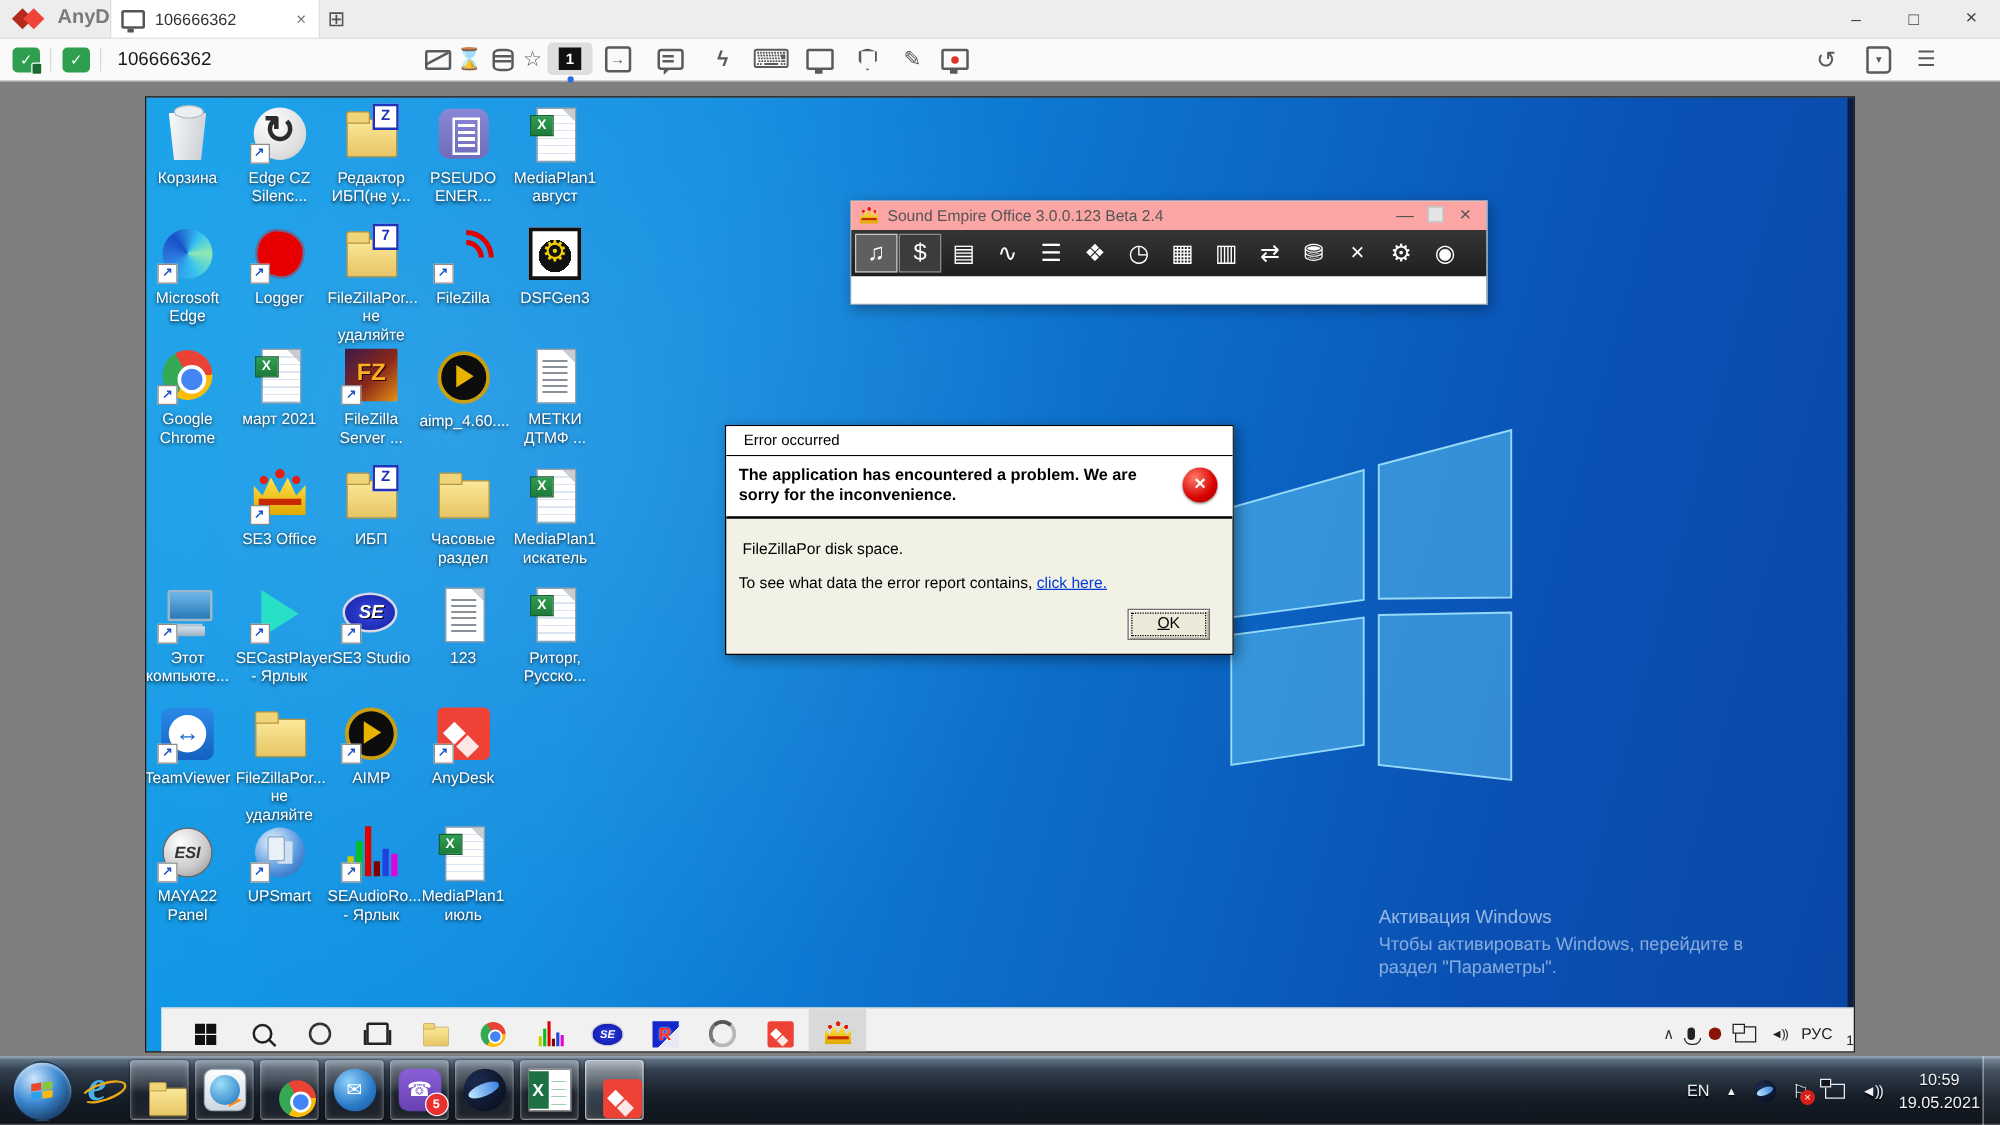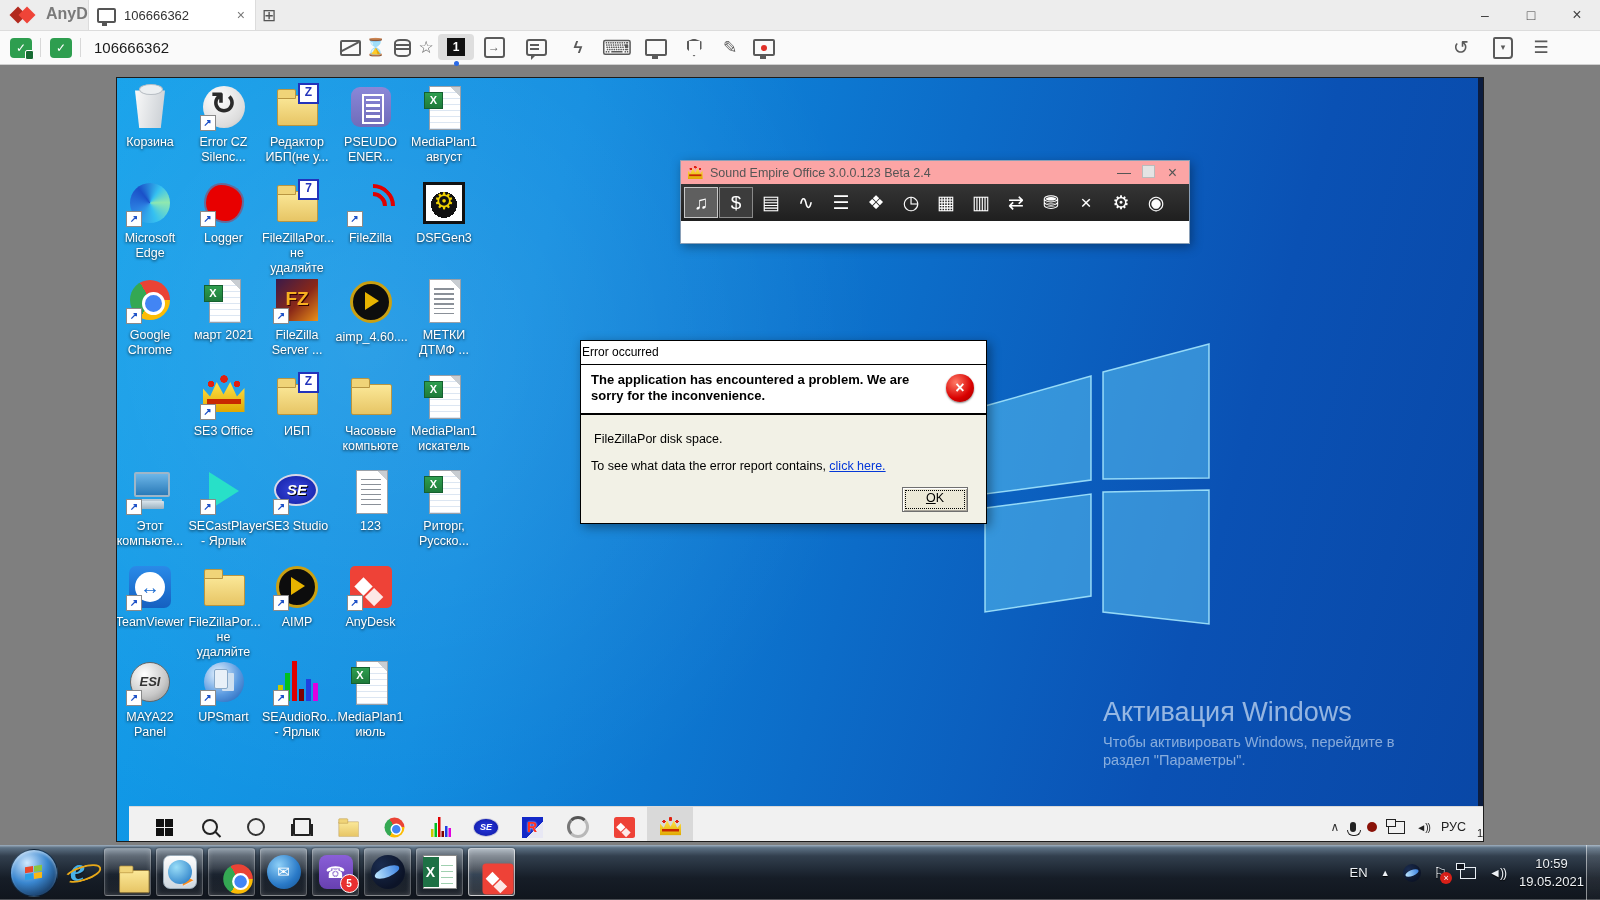--- a/index.html
+++ b/index.html
@@ -116,32 +116,32 @@
   .se-ctl{position:absolute;top:4px;font-size:14px;color:#555;line-height:15px;}
   .se-max{width:11px;height:11px;background:#e4e4e4;border:1px solid #bbb;}
   #se-toolbar{height:37px;background:linear-gradient(#353535,#1f1f1f);display:flex;align-items:center;gap:1px;padding:0 3px;}
   .se-btn{width:34px;height:31px;display:flex;align-items:center;justify-content:center;color:#fff;font-size:19px;}
   .se-btn.boxed{border:1px solid #8a8a8a;background:#3c3c3c;box-sizing:border-box;}
   .se-btn.pressed{background:#5f5f5f;border-color:#c8c8c8;}
   #se-status{height:22px;background:#000;border:1px solid #6a6a6a;border-top:none;color:#fff;font-size:15px;line-height:21px;padding-left:6px;box-sizing:border-box;}
 
   
   #err{position:absolute;left:463px;top:262px;width:407px;height:184px;background:#f2f1e6;border:1px solid #000;box-shadow:3px 3px 10px rgba(0,0,0,.4);z-index:6;box-sizing:border-box;font-size:12.5px;color:#000;}
-  #err-title{height:23px;background:#fff;border-bottom:1px solid #000;line-height:23px;padding-left:1px;font-size:12px;}
+  #err-title{height:23px;background:#fff;border-bottom:1px solid #000;line-height:23px;padding-left:14px;font-size:12px;}
   #err-band{background:#fff;border-bottom:2px solid #000;padding:7px 58px 8px 10px;font-weight:bold;font-size:13px;line-height:1.25;position:relative;min-height:33px;}
   #err-x{position:absolute;right:12px;top:9px;width:28px;height:28px;border-radius:50%;background:radial-gradient(circle at 35% 30%,#ff7a66,#d80000 60%,#9c0000);color:#fff;font-weight:bold;font-size:16px;text-align:center;line-height:28px;box-shadow:0 1px 2px rgba(0,0,0,.5);}
   #err-msg{margin:17px 0 0 13px;}
   #err-report{margin:13px 0 0 10px;}
   .err-link{color:#0538d8;text-decoration:underline;}
   #err-ok{position:absolute;right:18px;bottom:11px;width:64px;height:23px;background:#ece9d8;border:1px solid #707070;box-shadow:inset 1px 1px 0 #fff,inset -1px -1px 0 #a8a49a;outline:1px dotted #000;outline-offset:-4px;text-align:center;line-height:21px;font-size:12.5px;}
   #err-ok::first-letter{text-decoration:underline;}
 
   
   #activation{position:absolute;left:986px;top:619px;z-index:2;}
-  #act-title{font-size:27px;color:rgba(235,245,255,.62);}
+  #act-title{font-size:15px;color:rgba(235,245,255,.62);margin-top:28px;}
   #act-body{margin-top:5px;font-size:14.5px;line-height:1.25;color:rgba(225,238,250,.58);}
 
   
   #rtb{position:absolute;left:12px;top:728px;width:1476px;height:40px;background:#f1f1f1;border-top:1px solid #d9d9d9;z-index:4;}
   #rtb-items{position:absolute;left:12px;top:0;height:40px;display:flex;}
   .rtb-it{width:46px;height:40px;display:flex;align-items:center;justify-content:center;position:relative;}
   .rtb-it.active{background:#d9d9d9;}
   .mt-start{width:17px;height:17px;background-repeat:no-repeat;background-image:linear-gradient(#111,#111),linear-gradient(#111,#111),linear-gradient(#111,#111),linear-gradient(#111,#111);background-position:0 0,9px 0,0 9px,9px 9px;background-size:8px 8px;}
   .mt-search{position:relative;width:12px;height:12px;border:2px solid #222;border-radius:50%;}
   .mt-search::after{content:"";position:absolute;width:2px;height:7px;background:#222;right:-3px;bottom:-5px;transform:rotate(-45deg);}
@@ -289,21 +289,21 @@
 
     <div id="desk-icons" class="abs" style="inset:0;">
         <div class="di" style="left: -2px; top: 6px;">
           <div class="di-icon ic-trash"></div>
           <div class="di-label">Корзина</div>
         </div>
         <div class="di" style="left: 71.5px; top: 6px;">
           <div class="di-icon ic-sync">
             <span class="sc">↗</span>
           </div>
-          <div class="di-label">Error CZ
+          <div class="di-label">Edge CZ
 Silenc...</div>
         </div>
         <div class="di" style="left: 145px; top: 6px;">
           <div class="di-icon fold">
             <span class="fbadge">Z</span>
           </div>
           <div class="di-label">Редактор
 ИБП(не у...</div>
         </div>
         <div class="di" style="left: 218.5px; top: 6px;">
@@ -381,21 +381,21 @@
         </div>
         <div class="di" style="left: 145px; top: 295px;">
           <div class="di-icon fold">
             <span class="fbadge">Z</span>
           </div>
           <div class="di-label">ИБП</div>
         </div>
         <div class="di" style="left: 218.5px; top: 295px;">
           <div class="di-icon fold"></div>
           <div class="di-label">Часовые
-компьюте</div>
+раздел</div>
         </div>
         <div class="di" style="left: 292px; top: 295px;">
           <div class="di-icon page ic-excel"></div>
           <div class="di-label">MediaPlan1
 искатель</div>
         </div>
         <div class="di" style="left: -2px; top: 390px;">
           <div class="di-icon ic-thispc">
             <span class="sc">↗</span>
           </div>

